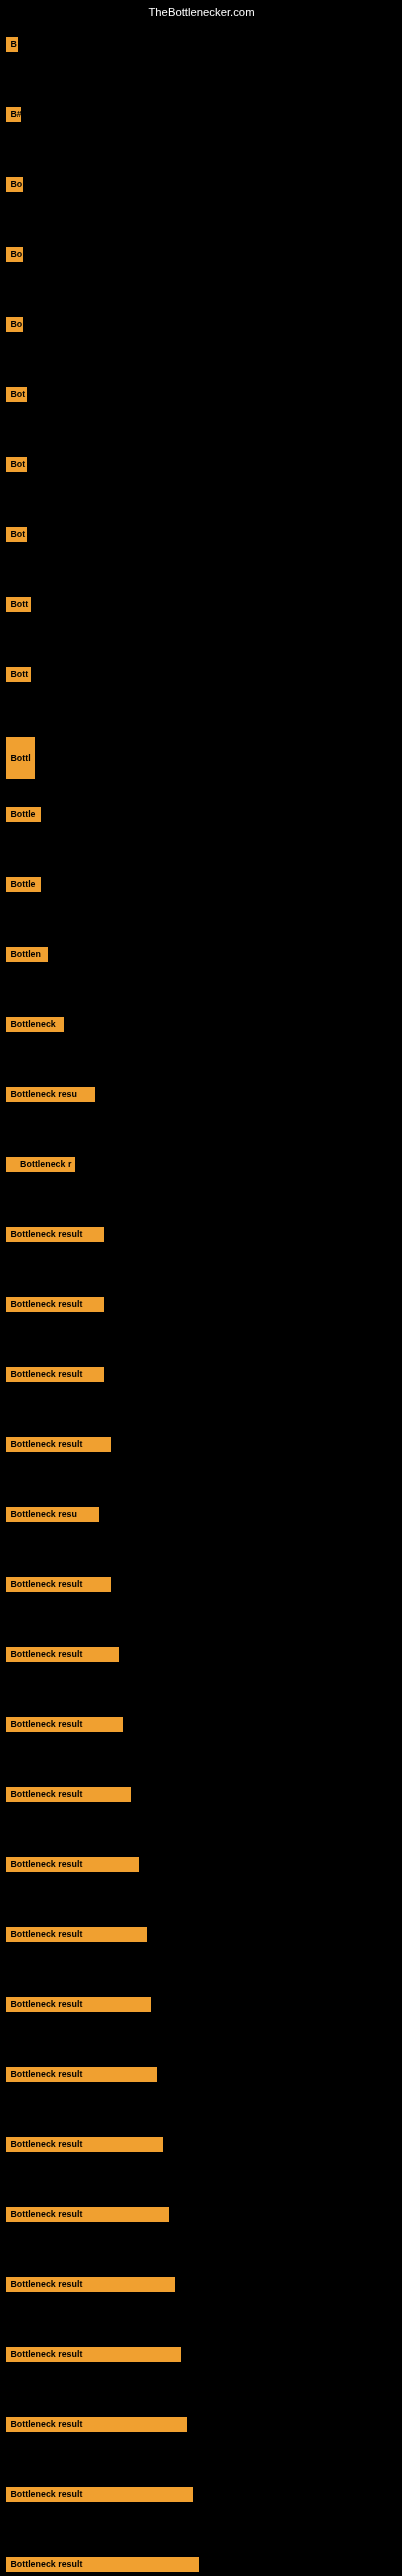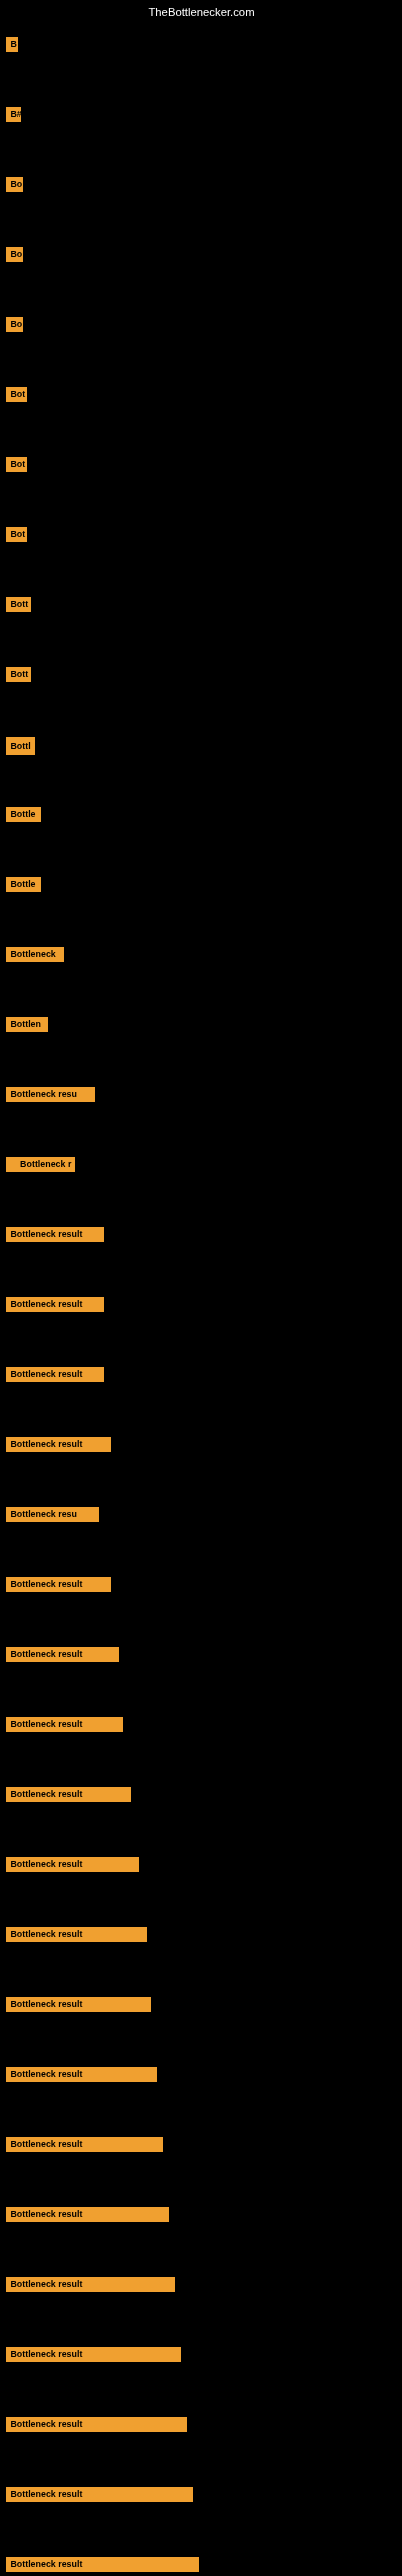--- a/index.html
+++ b/index.html
@@ -64,33 +64,33 @@
     <div style="position: relative; height: 70px;">
       <span style="position: absolute; top: 13px; left: 6.4px; background-color: rgb(240, 160, 48); color: rgb(0, 0, 0); font-size: 8.9px; font-weight: bold; padding: 2.4px 4px; display: inline-block; width: 21px; overflow: hidden; white-space: nowrap;">Bot</span>
     </div>
     <div style="position: relative; height: 70px;">
       <span style="position: absolute; top: 13px; left: 6.4px; background-color: rgb(240, 160, 48); color: rgb(0, 0, 0); font-size: 8.9px; font-weight: bold; padding: 2.4px 4px; display: inline-block; width: 25px; overflow: hidden; white-space: nowrap;">Bott</span>
     </div>
     <div style="position: relative; height: 70px;">
       <span style="position: absolute; top: 13px; left: 6.4px; background-color: rgb(240, 160, 48); color: rgb(0, 0, 0); font-size: 8.9px; font-weight: bold; padding: 2.4px 4px; display: inline-block; width: 25px; overflow: hidden; white-space: nowrap;">Bott</span>
     </div>
     <div style="position: relative; height: 70px;">
-      <span style="position: absolute; top: 13px; left: 6.4px; background-color: rgb(240, 160, 48); color: rgb(0, 0, 0); font-size: 8.9px; font-weight: bold; padding: 4px 4px; display: inline-block; width: 29px; overflow: hidden; white-space: nowrap;">Bottl</span>
+      <span style="position: absolute; top: 13px; left: 6.4px; background-color: rgb(240, 160, 48); color: rgb(0, 0, 0); font-size: 8.9px; font-weight: bold; padding: 16px 4px; display: inline-block; width: 29px; overflow: hidden; white-space: nowrap;">Bottl</span>
     </div>
     <div style="position: relative; height: 70px;">
       <span style="position: absolute; top: 13px; left: 6.4px; background-color: rgb(240, 160, 48); color: rgb(0, 0, 0); font-size: 8.9px; font-weight: bold; padding: 2.4px 4px; display: inline-block; width: 35px; overflow: hidden; white-space: nowrap;">Bottle</span>
     </div>
     <div style="position: relative; height: 70px;">
       <span style="position: absolute; top: 13px; left: 6.4px; background-color: rgb(240, 160, 48); color: rgb(0, 0, 0); font-size: 8.9px; font-weight: bold; padding: 2.4px 4px; display: inline-block; width: 35px; overflow: hidden; white-space: nowrap;">Bottle</span>
     </div>
     <div style="position: relative; height: 70px;">
-      <span style="position: absolute; top: 13px; left: 6.4px; background-color: rgb(240, 160, 48); color: rgb(0, 0, 0); font-size: 8.9px; font-weight: bold; padding: 2.4px 4px; display: inline-block; width: 58px; overflow: hidden; white-space: nowrap;">Bottleneck</span>
+      <span style="position: absolute; top: 13px; left: 6.4px; background-color: rgb(240, 160, 48); color: rgb(0, 0, 0); font-size: 8.9px; font-weight: bold; padding: 2.4px 4px; display: inline-block; width: 42px; overflow: hidden; white-space: nowrap;">Bottlen</span>
     </div>
     <div style="position: relative; height: 70px;">
-      <span style="position: absolute; top: 13px; left: 6.4px; background-color: rgb(240, 160, 48); color: rgb(0, 0, 0); font-size: 8.9px; font-weight: bold; padding: 2.4px 4px; display: inline-block; width: 42px; overflow: hidden; white-space: nowrap;">Bottlen</span>
+      <span style="position: absolute; top: 13px; left: 6.4px; background-color: rgb(240, 160, 48); color: rgb(0, 0, 0); font-size: 8.9px; font-weight: bold; padding: 2.4px 4px; display: inline-block; width: 58px; overflow: hidden; white-space: nowrap;">Bottleneck</span>
     </div>
     <div style="position: relative; height: 70px;">
       <span style="position: absolute; top: 13px; left: 6.4px; background-color: rgb(240, 160, 48); color: rgb(0, 0, 0); font-size: 8.9px; font-weight: bold; padding: 2.4px 4px; display: inline-block; width: 89px; overflow: hidden; white-space: nowrap;">Bottleneck resu</span>
     </div>
     <div style="position: relative; height: 70px; text-align: right;">
       <span style="position: absolute; top: 13px; left: 6.4px; background-color: rgb(240, 160, 48); color: rgb(0, 0, 0); font-size: 8.9px; font-weight: bold; padding: 2.4px 4px; display: inline-block; width: 69px; overflow: hidden; white-space: nowrap;">Bottleneck r</span>
     </div>
     <div style="position: relative; height: 70px;">
       <span style="position: absolute; top: 13px; left: 6.4px; background-color: rgb(240, 160, 48); color: rgb(0, 0, 0); font-size: 8.9px; font-weight: bold; padding: 2.4px 4px; display: inline-block; width: 98px; overflow: hidden; white-space: nowrap;">Bottleneck result</span>
     </div>

